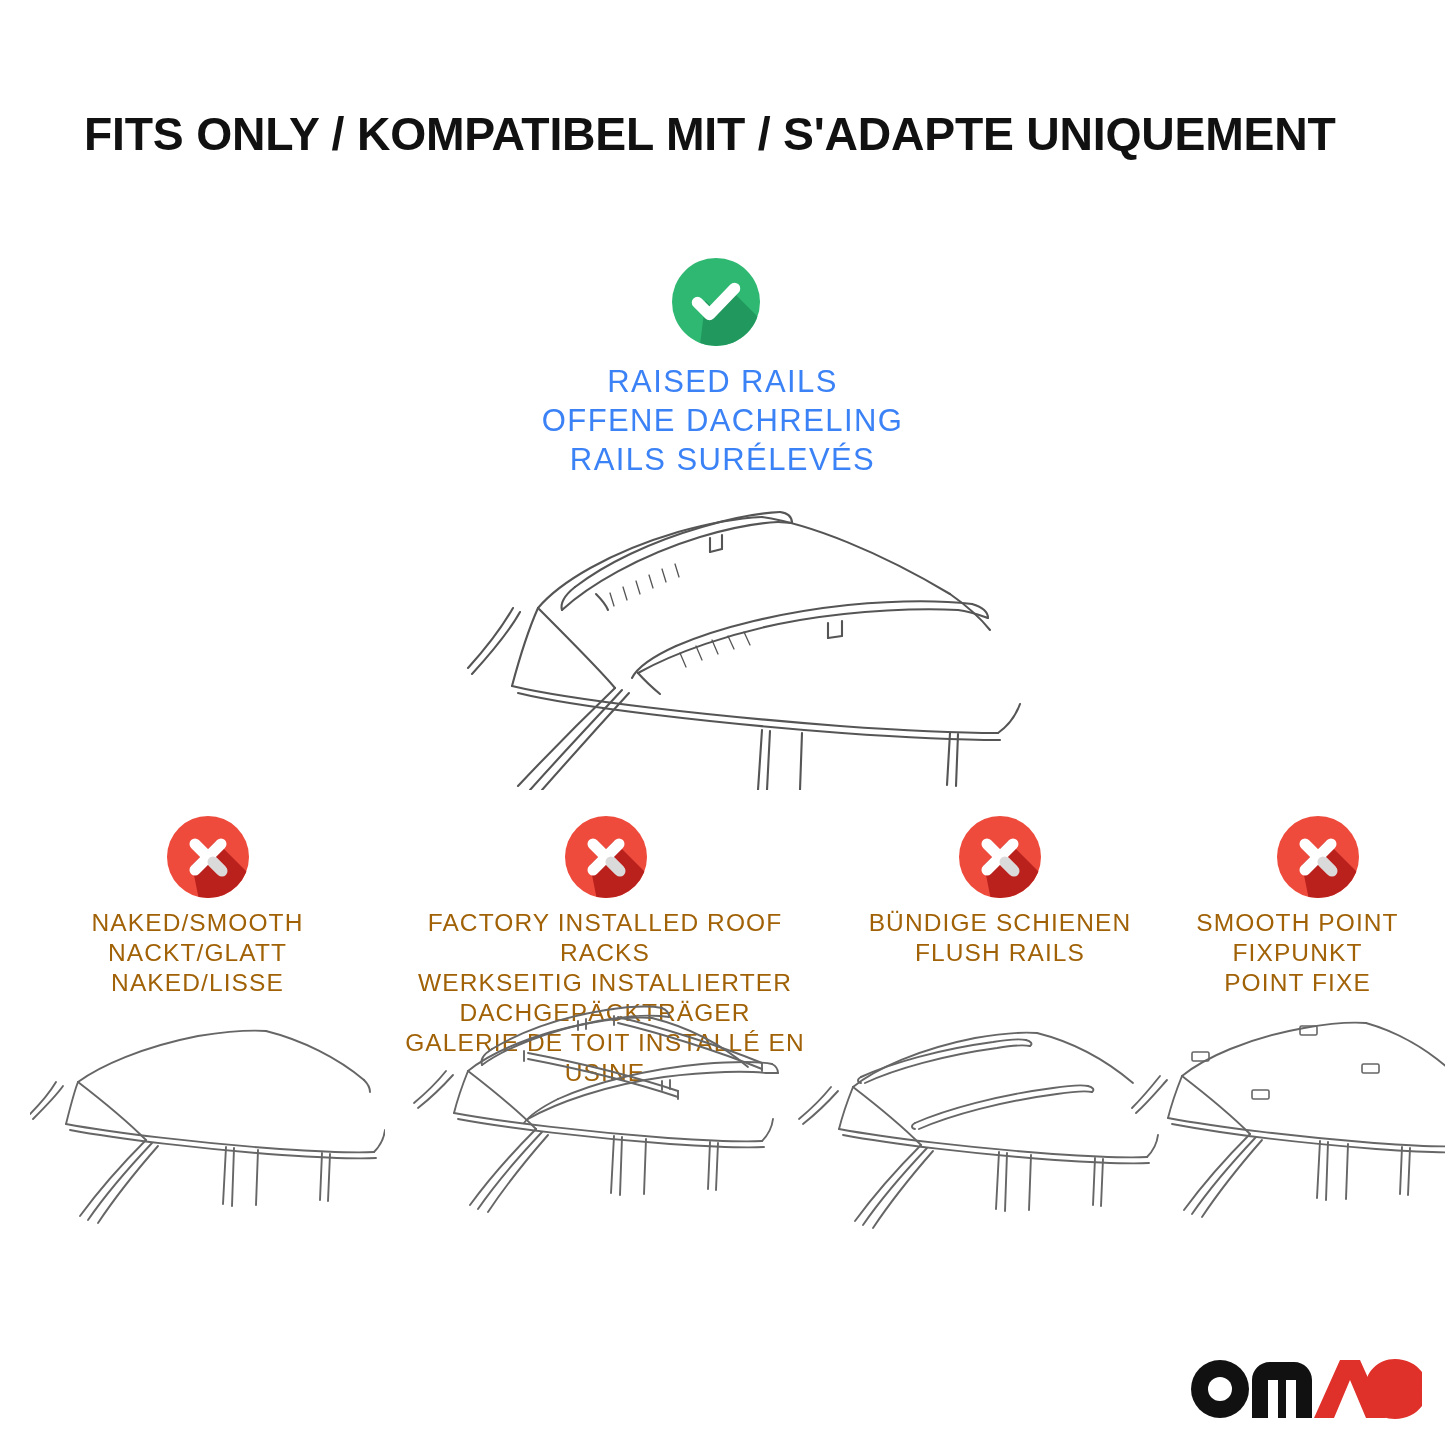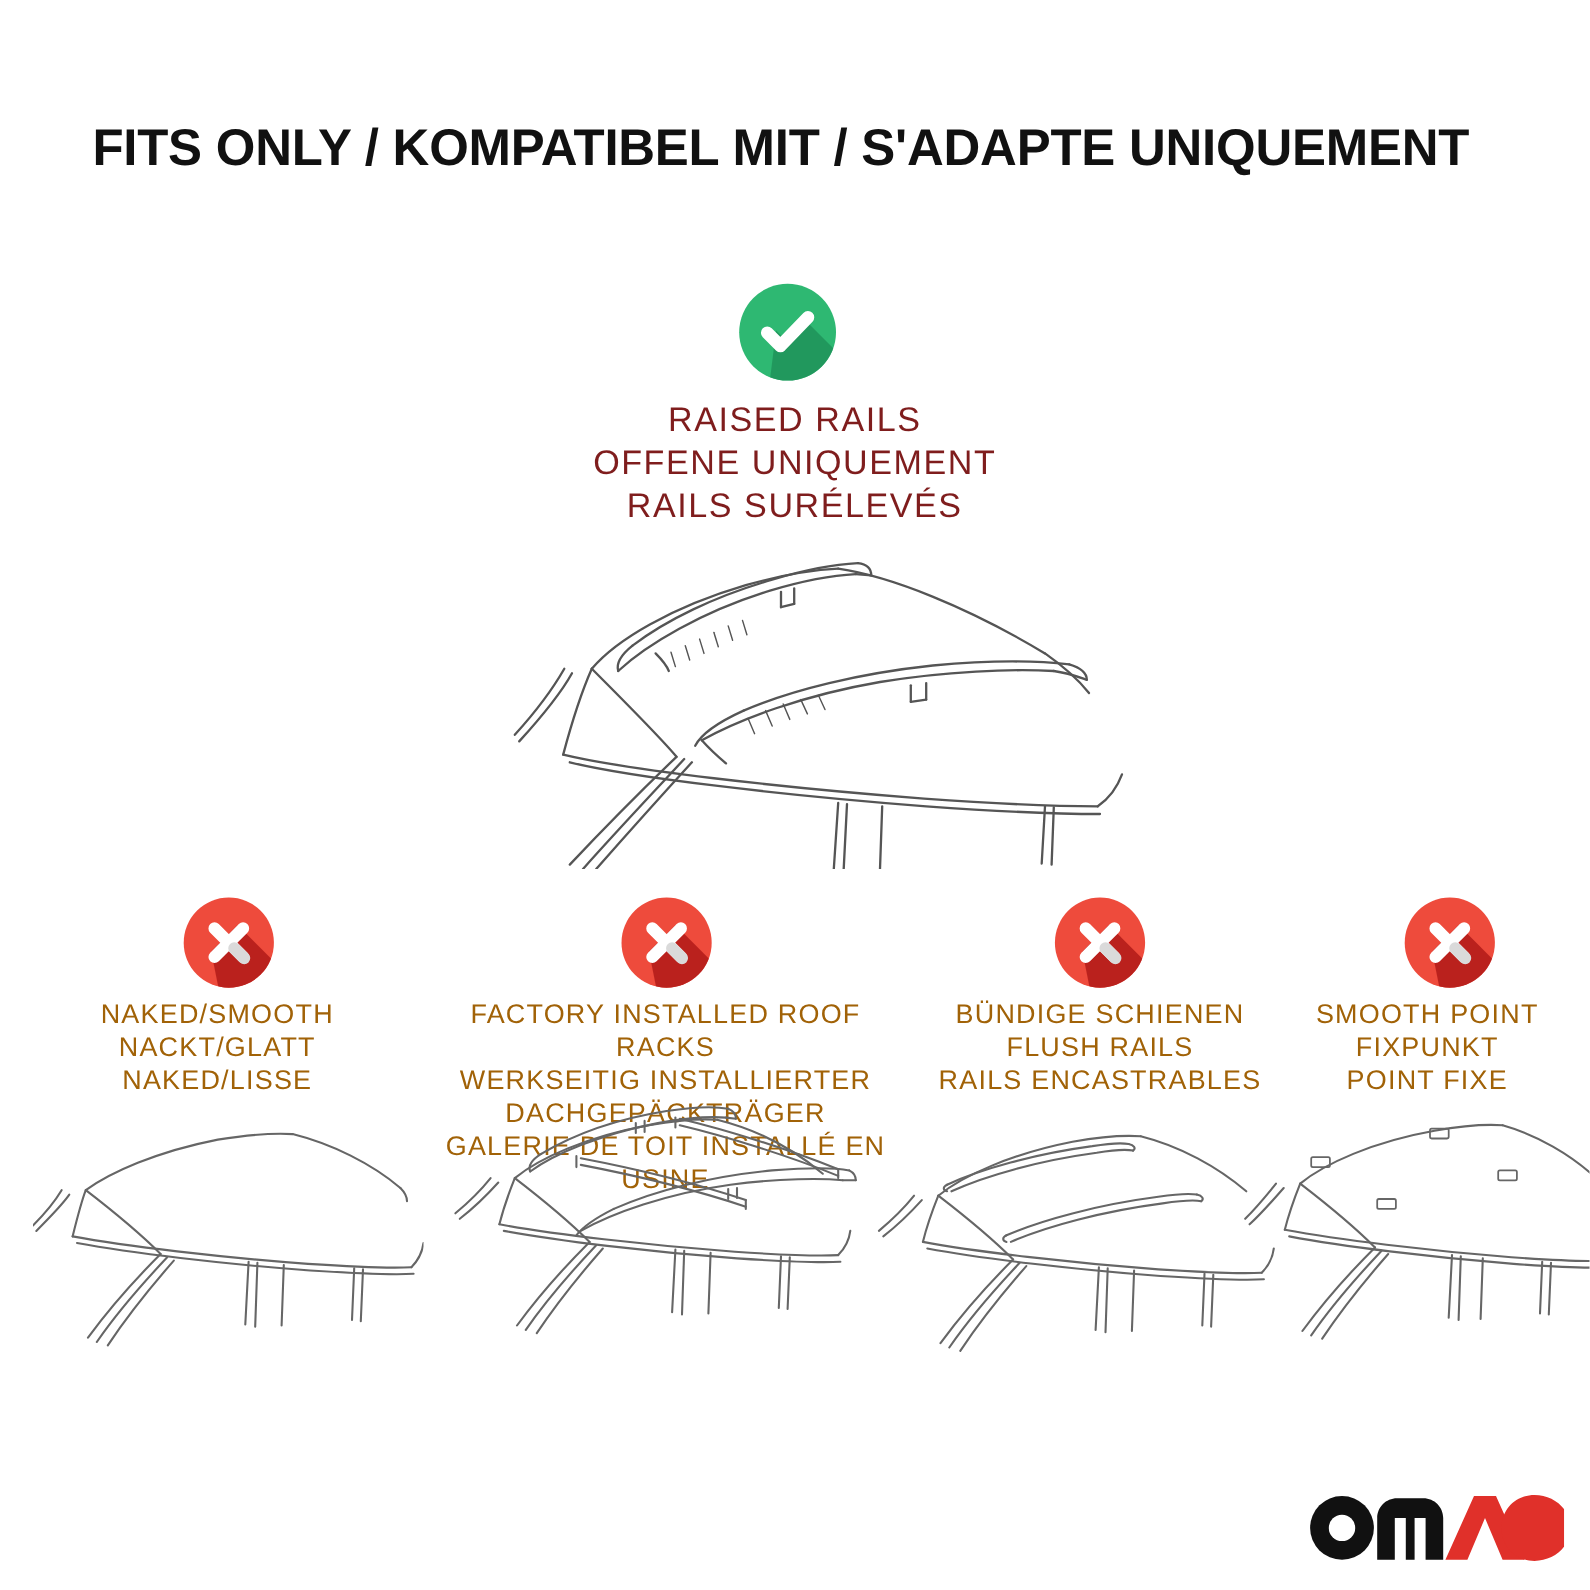--- a/index.html
+++ b/index.html
@@ -53,21 +53,21 @@
   .good-label {
     position: absolute;
     left: 445px;
     top: 362px;
     width: 555px;
     text-align: center;
     font-size: 31px;
     line-height: 39px;
     letter-spacing: 1.4px;
     font-weight: 400;
-    color: #7f1d1d;
+    color: #3b82f6;
   }
   .good-art {
     position: absolute;
     left: 410px;
     top: 490px;
     width: 625px;
     height: 300px;
   }
 
   
@@ -146,21 +146,21 @@
       <g clip-path="url(#circClip)">
 
         <path d="M34.5 43.5 L44 53 L62 35 L96 69 L96 96 L28 96 Z" fill="#1E8E57" opacity="0.75"></path>
       </g>
       <path d="M26.5 45.5 L38.5 57.5 L63.5 31.5" fill="none" stroke="#ffffff" stroke-width="11.5" stroke-linecap="round" stroke-linejoin="round"></path>
     </svg>
   </div>
 
   <div class="good-label">
     <div>RAISED RAILS</div>
-    <div>OFFENE UNIQUEMENT</div>
+    <div>OFFENE DACHRELING</div>
     <div>RAILS SURÉLEVÉS</div>
   </div>
 
   <div class="good-art">
     <svg viewBox="0 0 625 300" width="625" height="300">
       <g fill="none" stroke="#555" stroke-width="2.1" stroke-linecap="round" stroke-linejoin="round">
 
         <path d="M128 118 C150 92 200 62 268 42 C300 33 330 28 352 27"></path>
         <path d="M352 27 C400 34 470 62 540 104"></path>
         <path d="M540 104 C560 118 572 130 580 140"></path>
@@ -372,21 +372,20 @@
           <line x1="55" y1="29" x2="29" y2="55"></line>
         </g>
         <g clip-path="url(#xc3)">
           <line x1="47" y1="47" x2="56" y2="56" stroke="#DADADA" stroke-width="11" stroke-linecap="round"></line>
         </g>
       </svg>
     </div>
     <div class="collabel">
       <div>BÜNDIGE SCHIENEN</div>
       <div>FLUSH RAILS</div>
-      <div>RAILS ENCASTRABLES</div>
     </div>
     <div class="colart">
       <svg viewBox="0 0 370 230" width="370" height="230">
         <g fill="none" stroke="#666" stroke-width="1.9" stroke-linecap="round" stroke-linejoin="round">
           <path d="M58 72 C80 54 124 34 180 23 C208 18 228 17 242 18"></path>
           <path d="M242 18 C278 27 312 46 338 68"></path>
           <path d="M58 72 C54 82 48 98 44 114"></path>
           <path d="M36 72 C28 82 16 94 4 104"></path>
           <path d="M43 76 C34 86 22 98 8 109"></path>
           <path d="M58 72 C84 92 110 114 126 130"></path>

